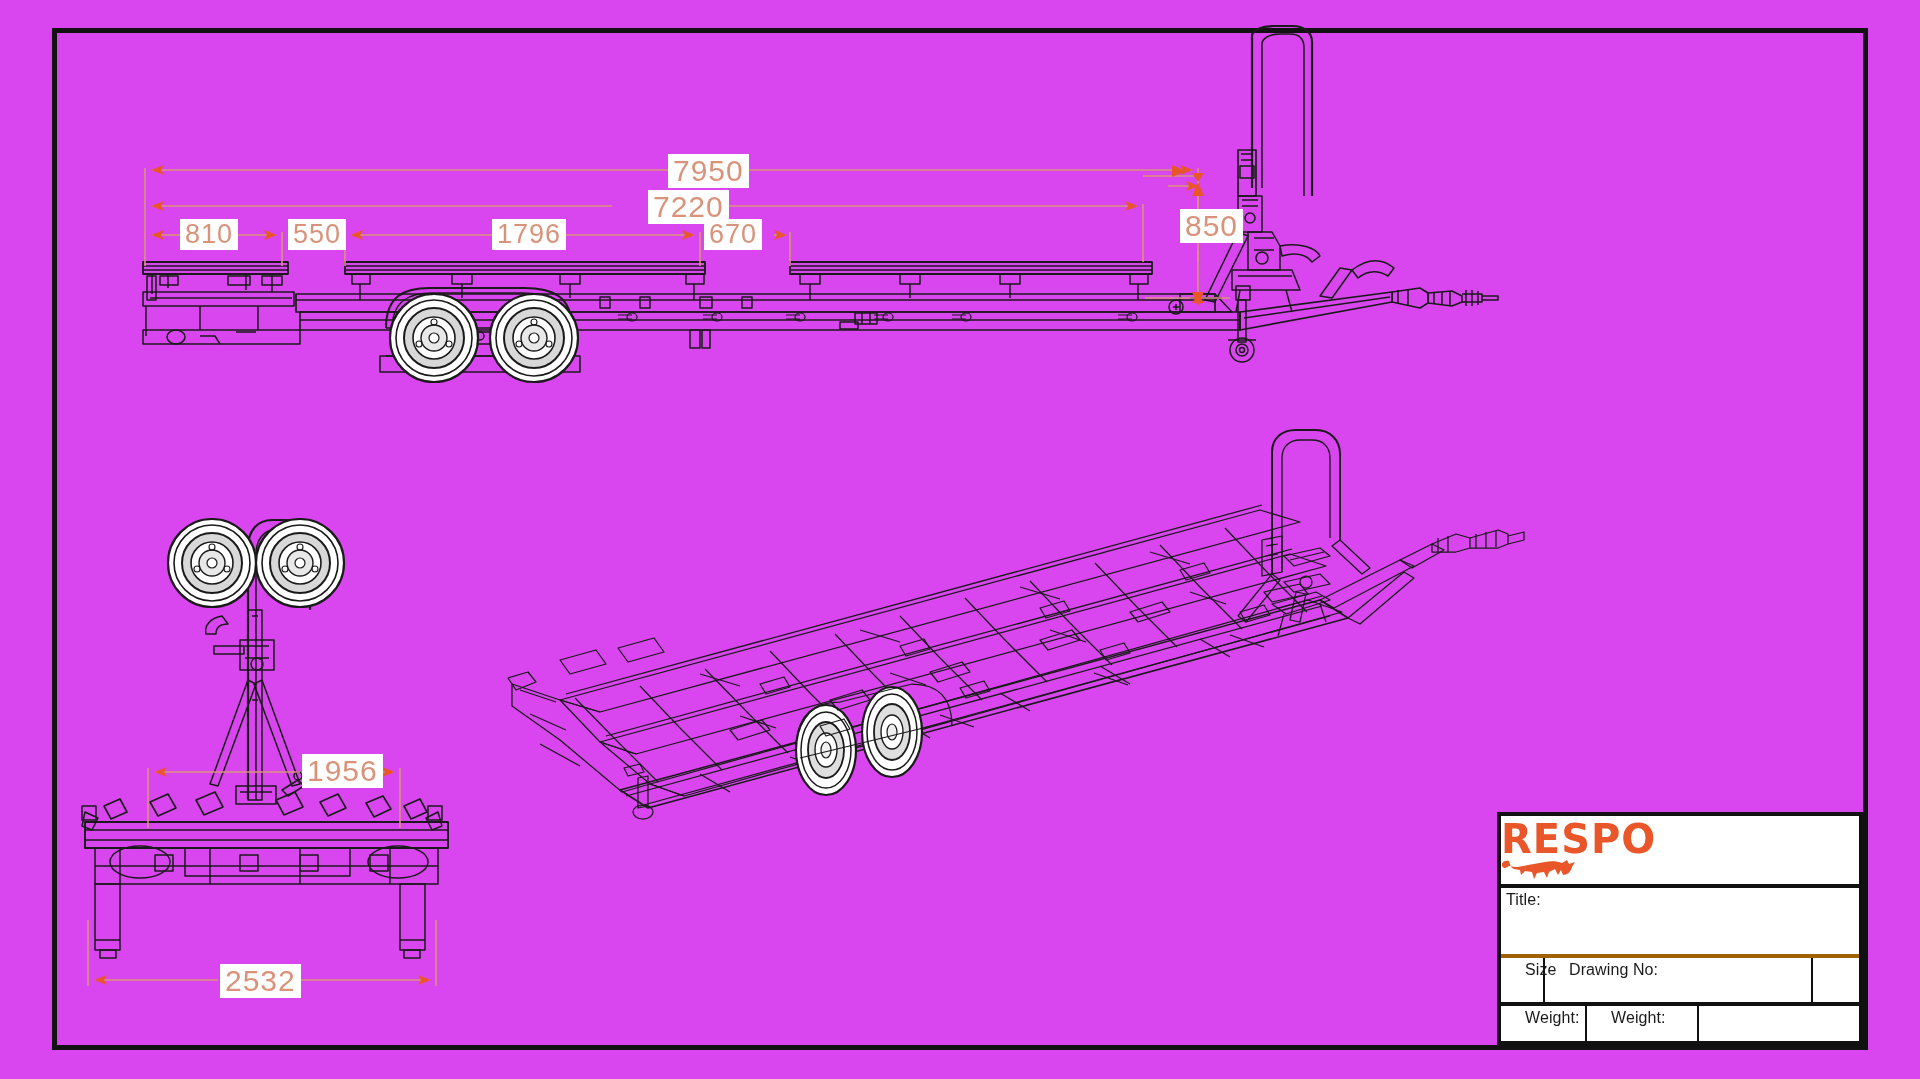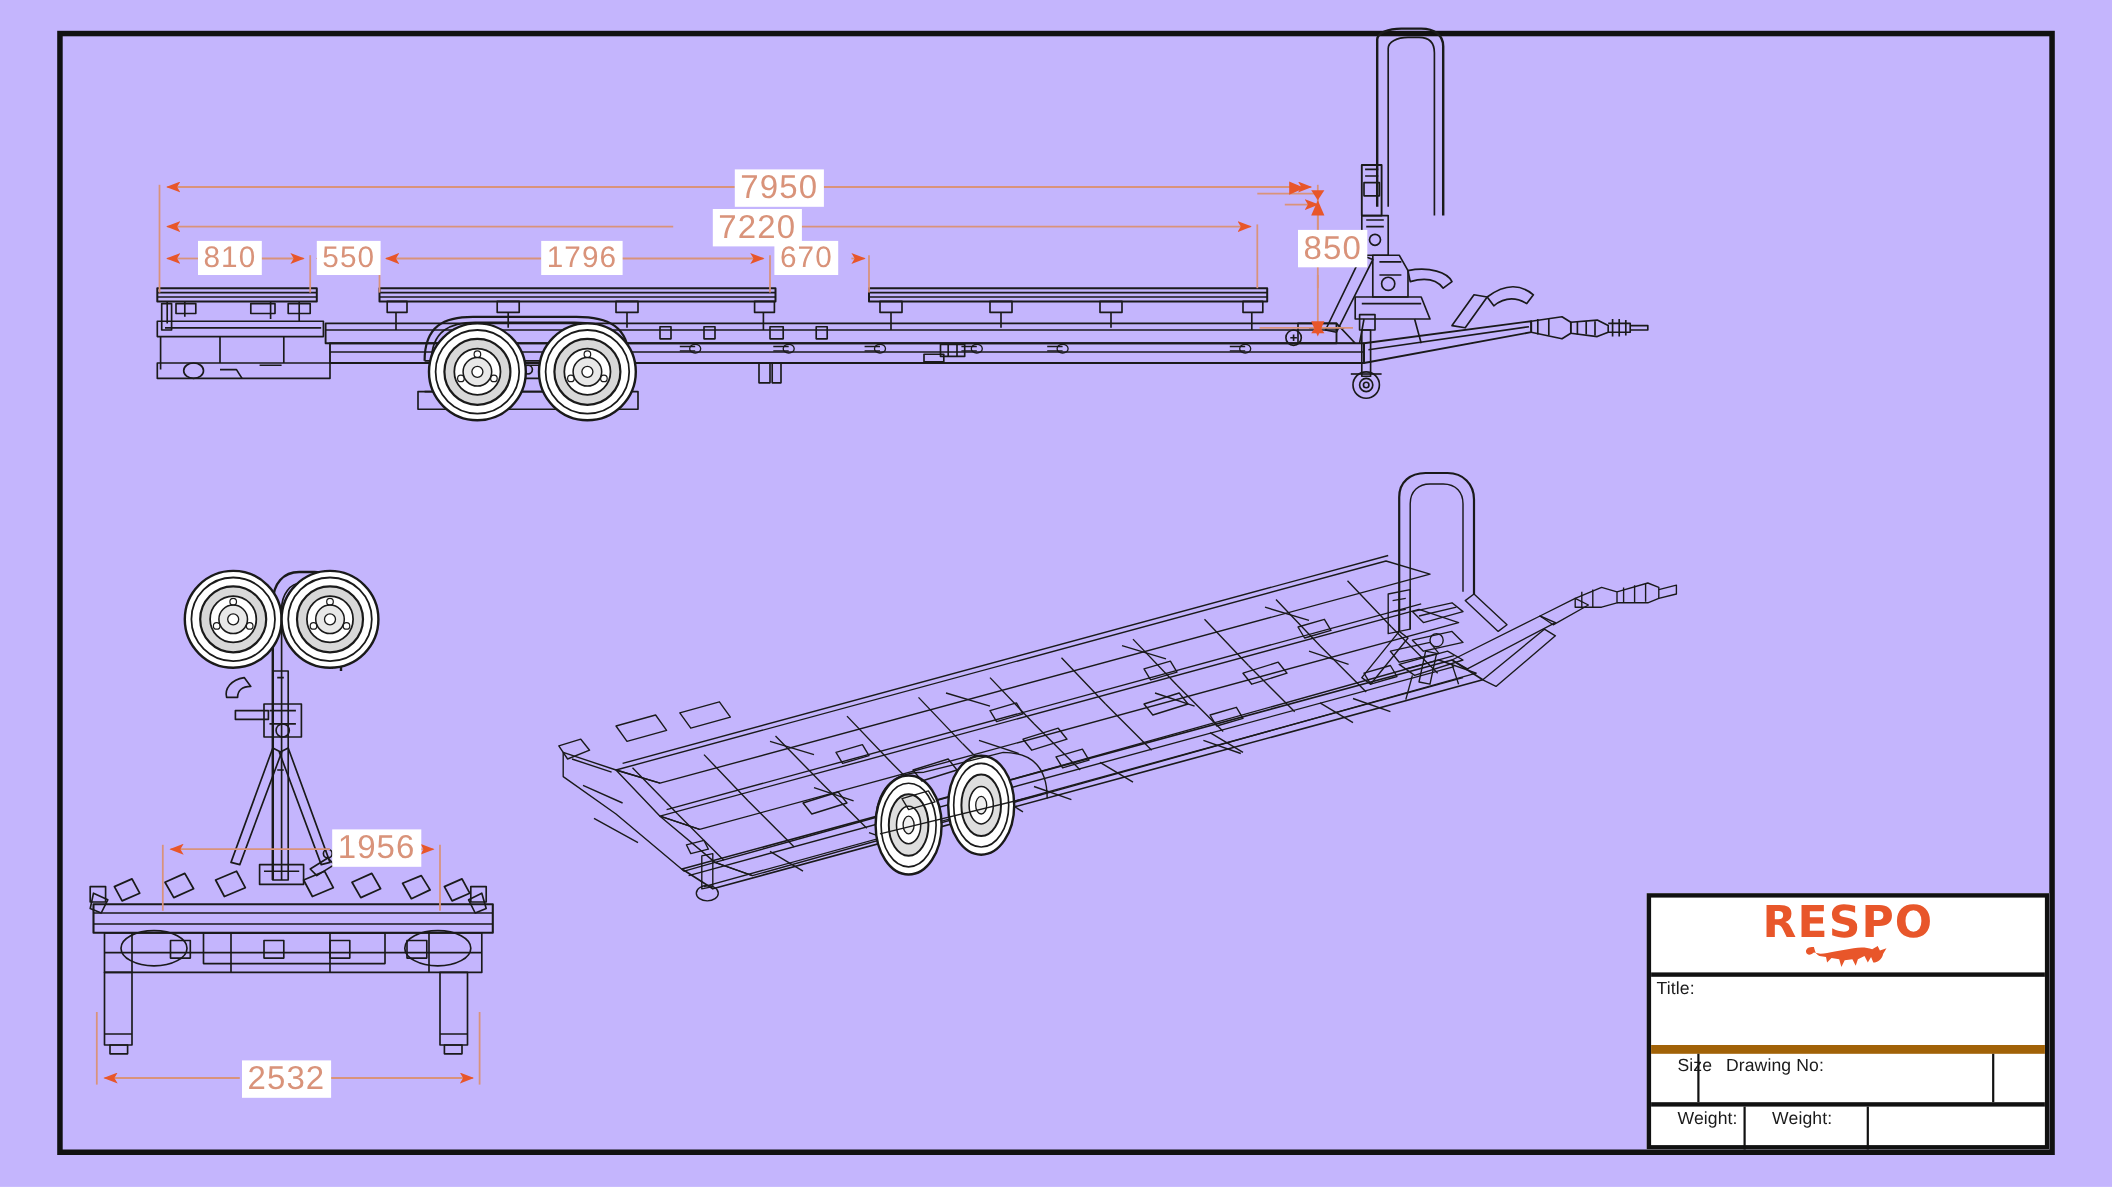--- a/index.html
+++ b/index.html
@@ -1,29 +1,29 @@
 <!DOCTYPE html>
 <html><head>
 <meta charset="utf-8">
 <title>RESPO Trailer Technical Drawing</title>
 <style>
   html,body{margin:0;padding:0;background:#ffffff;}
   body{width:1920px;height:1079px;overflow:hidden;
        font-family:"Liberation Sans",sans-serif;}
-  #sheet{position:relative;width:1920px;height:1079px;background:#c4b5fd;}
+  #sheet{position:relative;width:1920px;height:1079px;background:#d946ef;}
   #border-outer{position:absolute;left:52px;top:28px;width:1816px;height:1022px;
       border:5px solid #111;box-sizing:border-box;}
   .svg-layer{position:absolute;left:0;top:0;width:1920px;height:1079px;}
   
   #title-block{position:absolute;left:1497px;top:812px;width:366px;height:233px;
       border:4px solid #111;box-sizing:border-box;background:#fff;}
   .tb-row{position:absolute;left:0;width:100%;box-sizing:border-box;}
   #tb-logo{top:0;height:72px;border-bottom:4px solid #111;
-      display:flex;flex-direction:column;align-items:center;justify-content:center;}
-  #tb-title{top:72px;height:70px;border-bottom:8px solid #a16207;}
+      display:flex;flex-direction:column;align-items:flex-start;justify-content:center;}
+  #tb-title{top:72px;height:70px;border-bottom:4px solid #a16207;}
   #tb-dwg{top:142px;height:48px;border-bottom:4px solid #111;}
   #tb-scale{top:190px;height:39px;}
   .tb-cell{position:absolute;top:0;height:100%;box-sizing:border-box;
       font-size:16px;color:#1a1a1a;padding:3px 0 0 5px;letter-spacing:.1px;}
   .vdiv{border-right:2px solid #111;padding-left:24px;}
   .logo-word{font-family:"DejaVu Sans",sans-serif;font-weight:bold;font-size:40px;
       color:#E8562A;letter-spacing:1px;line-height:38px;}
   .logo-bull{margin-top:-4px;}
   
   .dim{position:absolute;color:#D9937A;font-family:"Liberation Sans",sans-serif;

